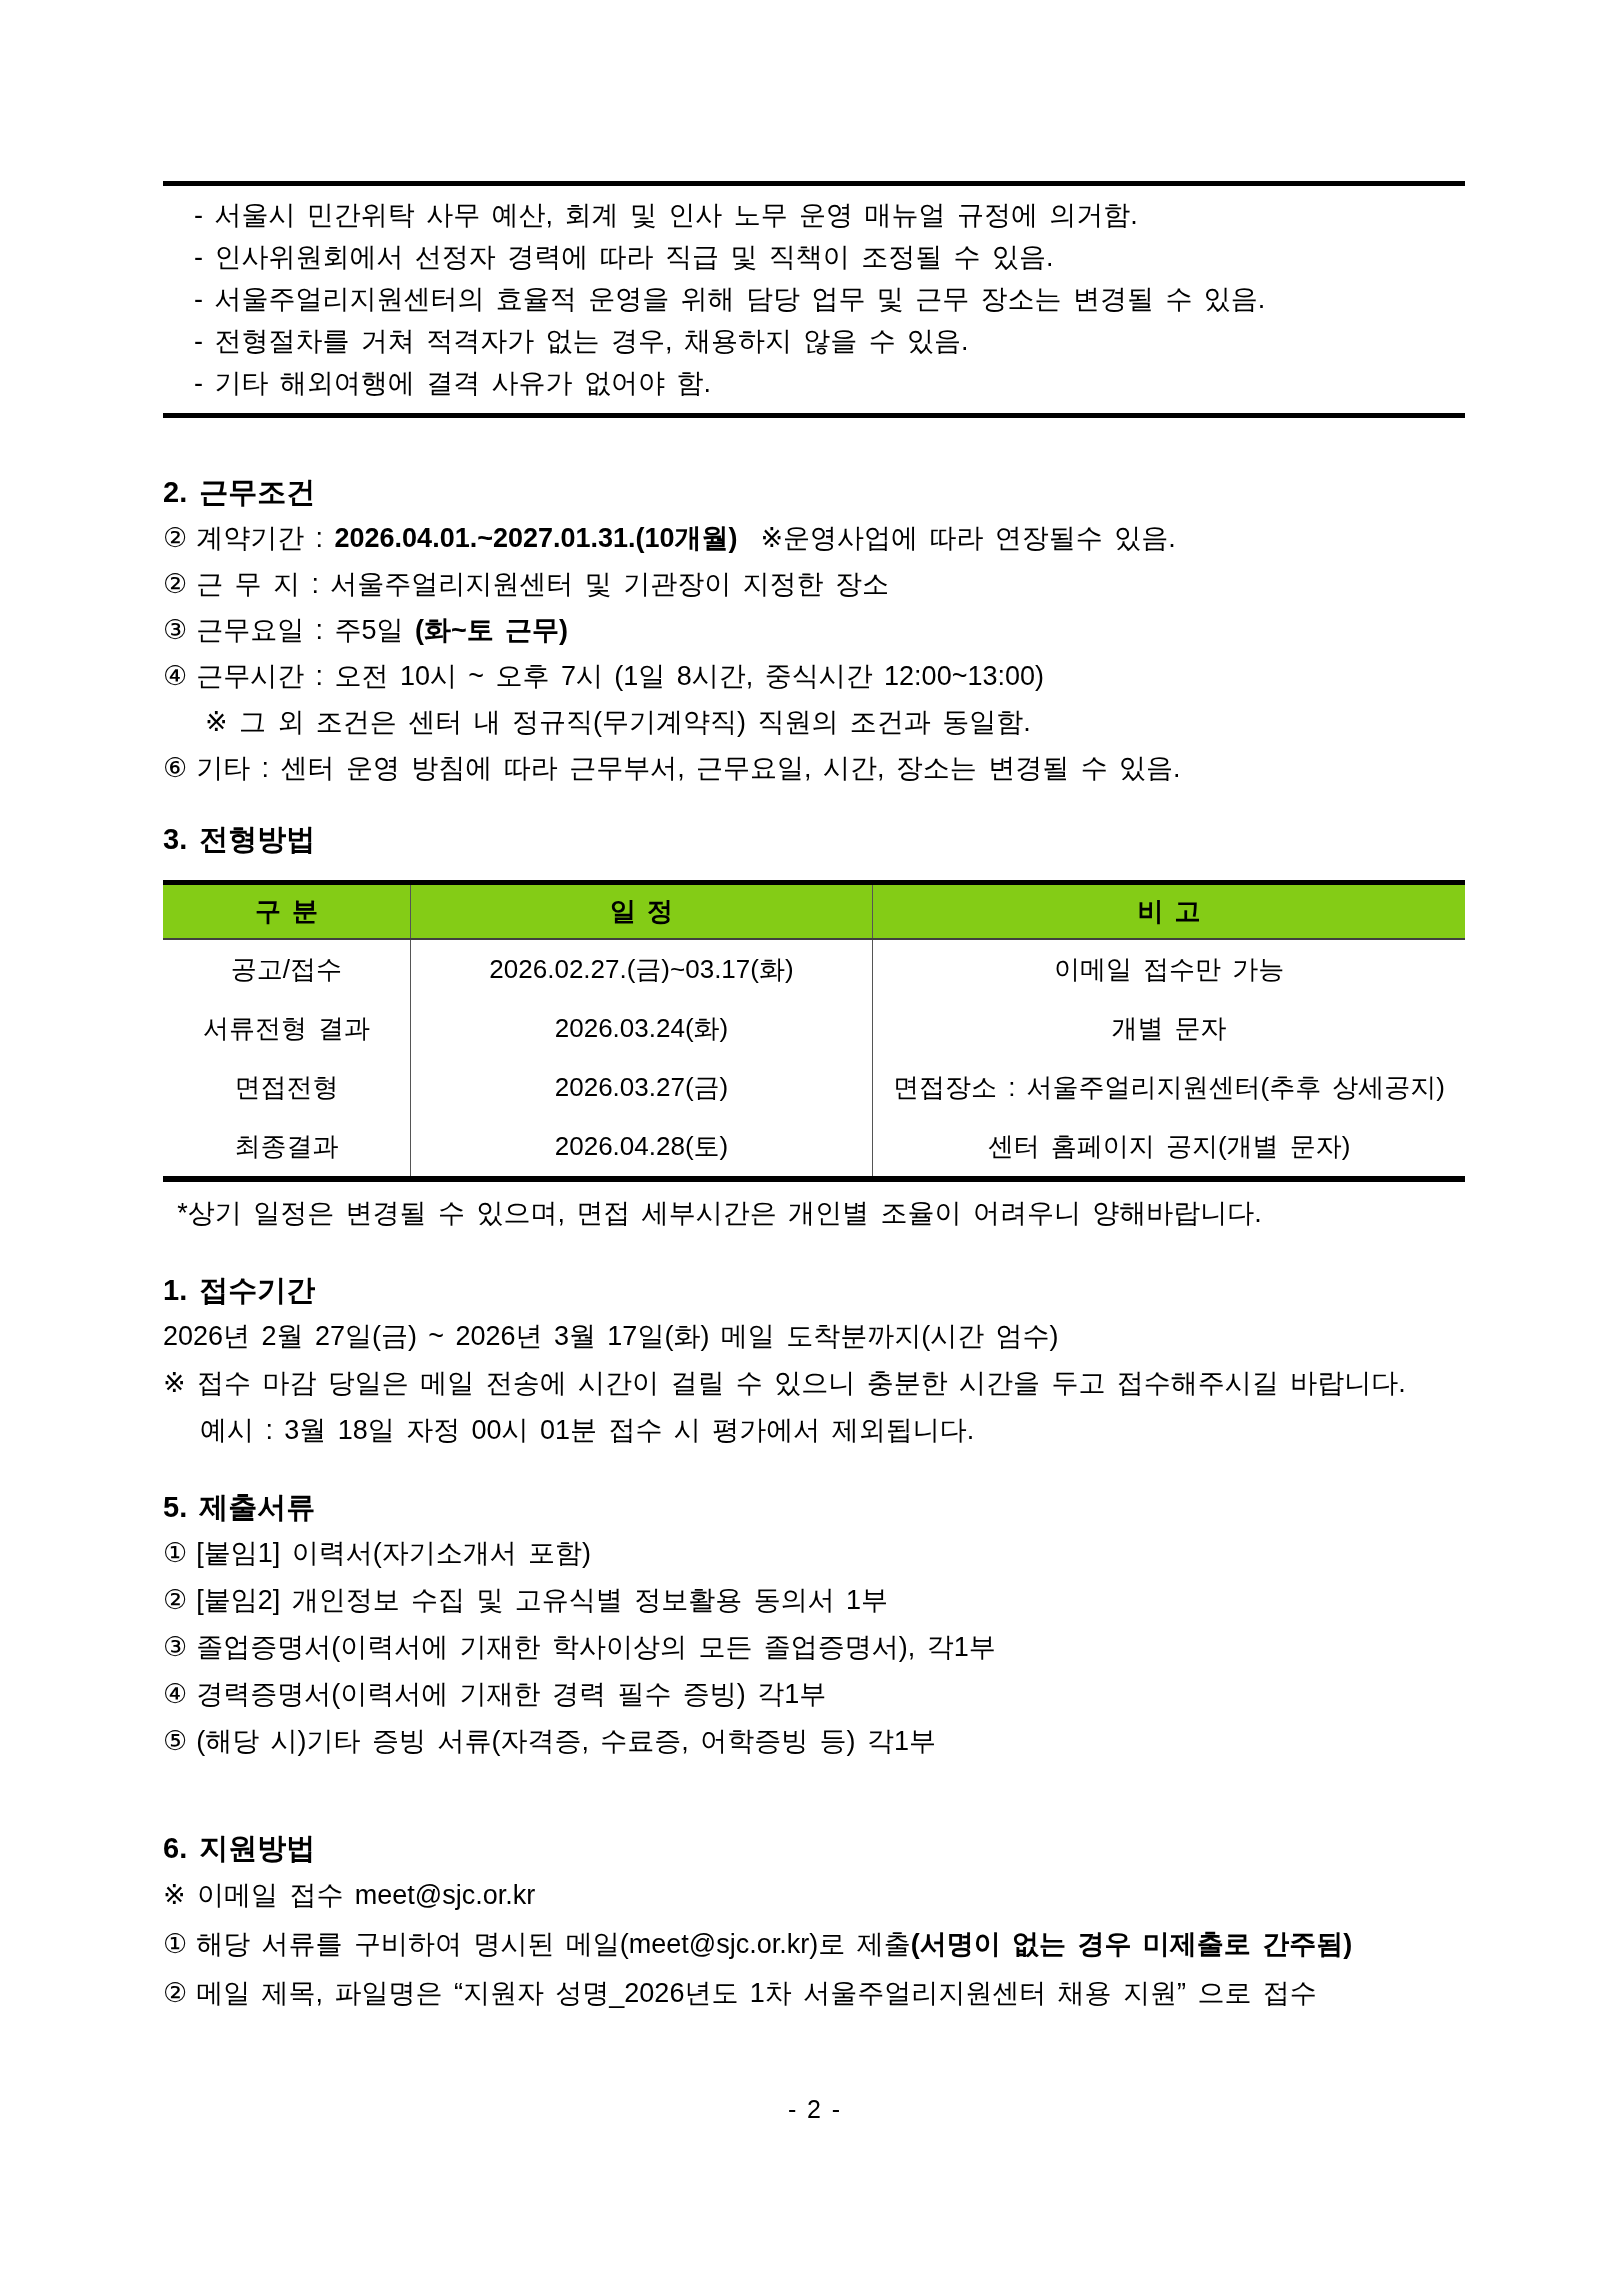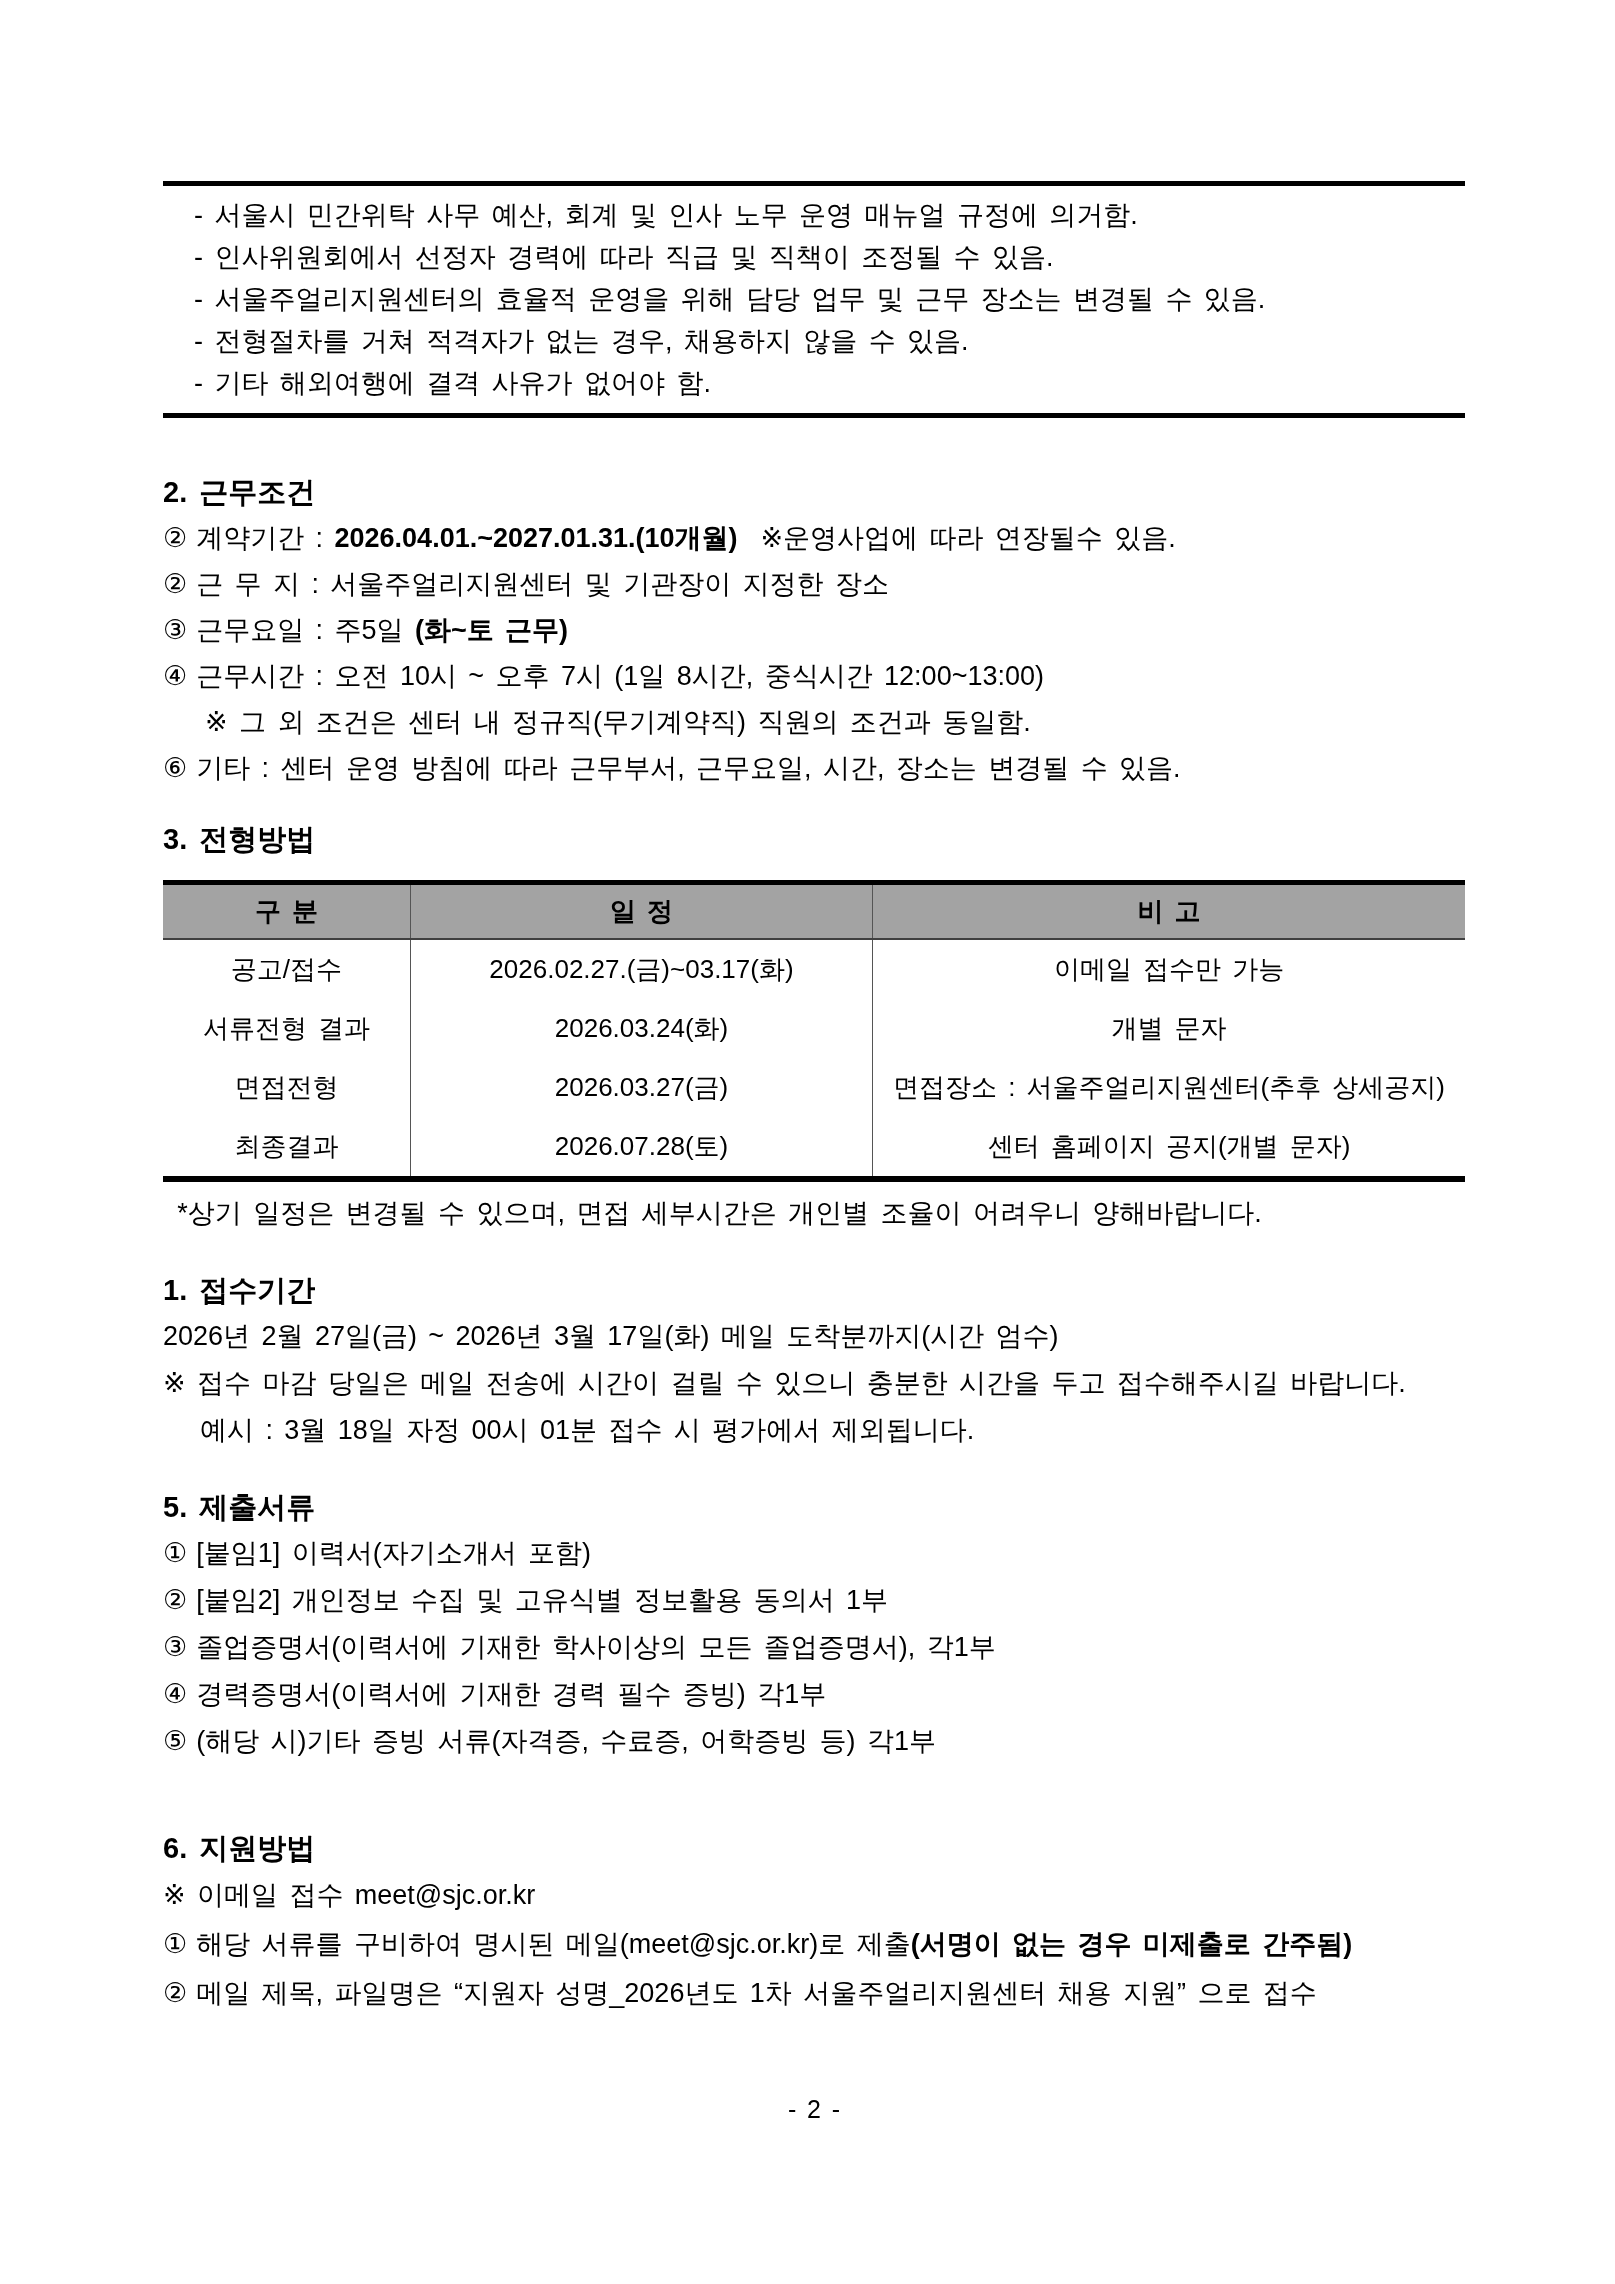--- a/index.html
+++ b/index.html
@@ -38,21 +38,21 @@
   
   table.sched{
     width:100%;border-collapse:collapse;table-layout:fixed;margin-top:18px;
     border-top:5.9px solid #000;border-bottom:6.5px solid #000;
     font-size:26px;
   }
   table.sched col.c1{width:19%;}
   table.sched col.c2{width:35.5%;}
   table.sched col.c3{width:45.5%;}
   table.sched th{
-    background:#a3a3a3;font-weight:bold;height:51px;
+    background:#84cc16;font-weight:bold;height:51px;
     border-bottom:2px solid #404040;text-align:center;vertical-align:middle;
   }
   table.sched td{
     height:57px;text-align:center;vertical-align:middle;
   }
   table.sched th + th, table.sched td + td{border-left:1.3px solid #555555;}
   .tnote{margin-top:7.8px;line-height:46px;padding-left:14.3px;white-space:pre-wrap;}
 
   .footer{margin-top:72px;text-align:center;font-size:25px;line-height:39px;}
 </style>
@@ -105,21 +105,21 @@
           <td>2026.03.24(화)</td>
           <td>개별 문자</td>
         </tr>
         <tr>
           <td>면접전형</td>
           <td>2026.03.27(금)</td>
           <td>면접장소 : 서울주얼리지원센터(추후 상세공지)</td>
         </tr>
         <tr>
           <td>최종결과</td>
-          <td>2026.07.28(토)</td>
+          <td>2026.04.28(토)</td>
           <td>센터 홈페이지 공지(개별 문자)</td>
         </tr>
       </tbody>
     </table>
     <div class="tnote">*상기 일정은 변경될 수 있으며, 면접 세부시간은 개인별 조율이 어려우니 양해바랍니다.</div>
   </div>
 
   <div class="sec" id="sec4">
     <div class="sec-title">1. 접수기간</div>
     <div class="iline">2026년 2월 27일(금) ~ 2026년 3월 17일(화) 메일 도착분까지(시간 엄수)</div>

